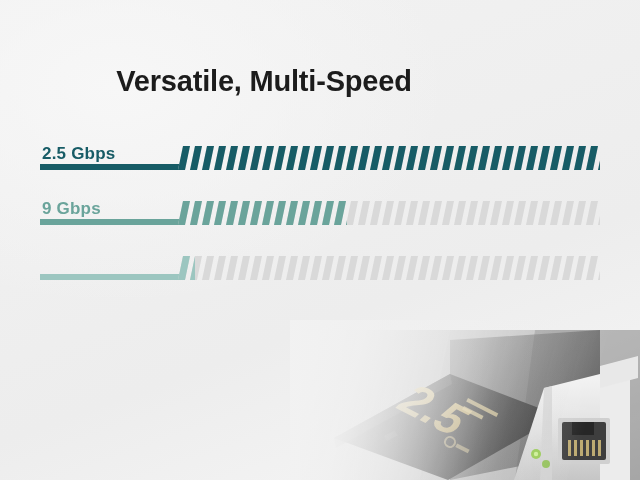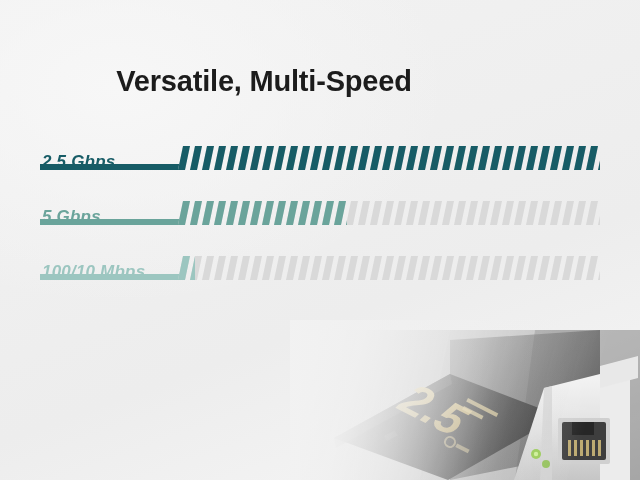--- a/index.html
+++ b/index.html
@@ -69,24 +69,23 @@
     top: 140px;
     width: 640px;
   }
   .row {
     position: relative;
     height: 55px;
   }
   .row-label {
     position: absolute;
     left: 42px;
-    top: 12px;
+    top: 4px;
     font-size: 17px;
     font-weight: 700;
-    font-style: italic;
     letter-spacing: 0.2px;
     white-space: nowrap;
   }
   .row-solid {
     position: absolute;
     left: 40px;
     top: 24px;
     height: 6px;
   }
   .row-bar {
@@ -222,42 +221,41 @@
               </pattern>
             </defs>
             <rect x="0" y="0" width="422" height="24" fill="url(#p1g)"></rect>
             <rect x="0" y="0" width="422" height="24" fill="url(#p1)"></rect>
           </svg>
         </div>
       </div>
     </div>
 
     <div class="row r2">
-      <div class="row-label">5 Gbps</div>
+      <div class="row-label">9 Gbps</div>
       <div class="row-solid"></div>
       <div class="row-bar">
         <div class="stripes">
           <svg viewBox="0 0 422 24" preserveAspectRatio="none" xmlns="http://www.w3.org/2000/svg">
             <defs>
               <pattern id="p2" width="12" height="24" patternUnits="userSpaceOnUse">
                 <polygon points="5,0 12,0 7,24 0,24" fill="#6aa49b"></polygon>
               </pattern>
               <pattern id="p2g" width="12" height="24" patternUnits="userSpaceOnUse">
                 <polygon points="5,0 12,0 7,24 0,24" fill="#d9d9d9"></polygon>
               </pattern>
             </defs>
             <rect x="0" y="0" width="422" height="24" fill="url(#p2g)"></rect>
             <rect x="0" y="0" width="169" height="24" fill="url(#p2)"></rect>
           </svg>
         </div>
       </div>
     </div>
 
     <div class="row r3">
-      <div class="row-label">100/10 Mbps</div>
       <div class="row-solid"></div>
       <div class="row-bar">
         <div class="stripes">
           <svg viewBox="0 0 422 24" preserveAspectRatio="none" xmlns="http://www.w3.org/2000/svg">
             <defs>
               <pattern id="p3" width="12" height="24" patternUnits="userSpaceOnUse">
                 <polygon points="5,0 12,0 7,24 0,24" fill="#9cc6c0"></polygon>
               </pattern>
               <pattern id="p3g" width="12" height="24" patternUnits="userSpaceOnUse">
                 <polygon points="5,0 12,0 7,24 0,24" fill="#d9d9d9"></polygon>

